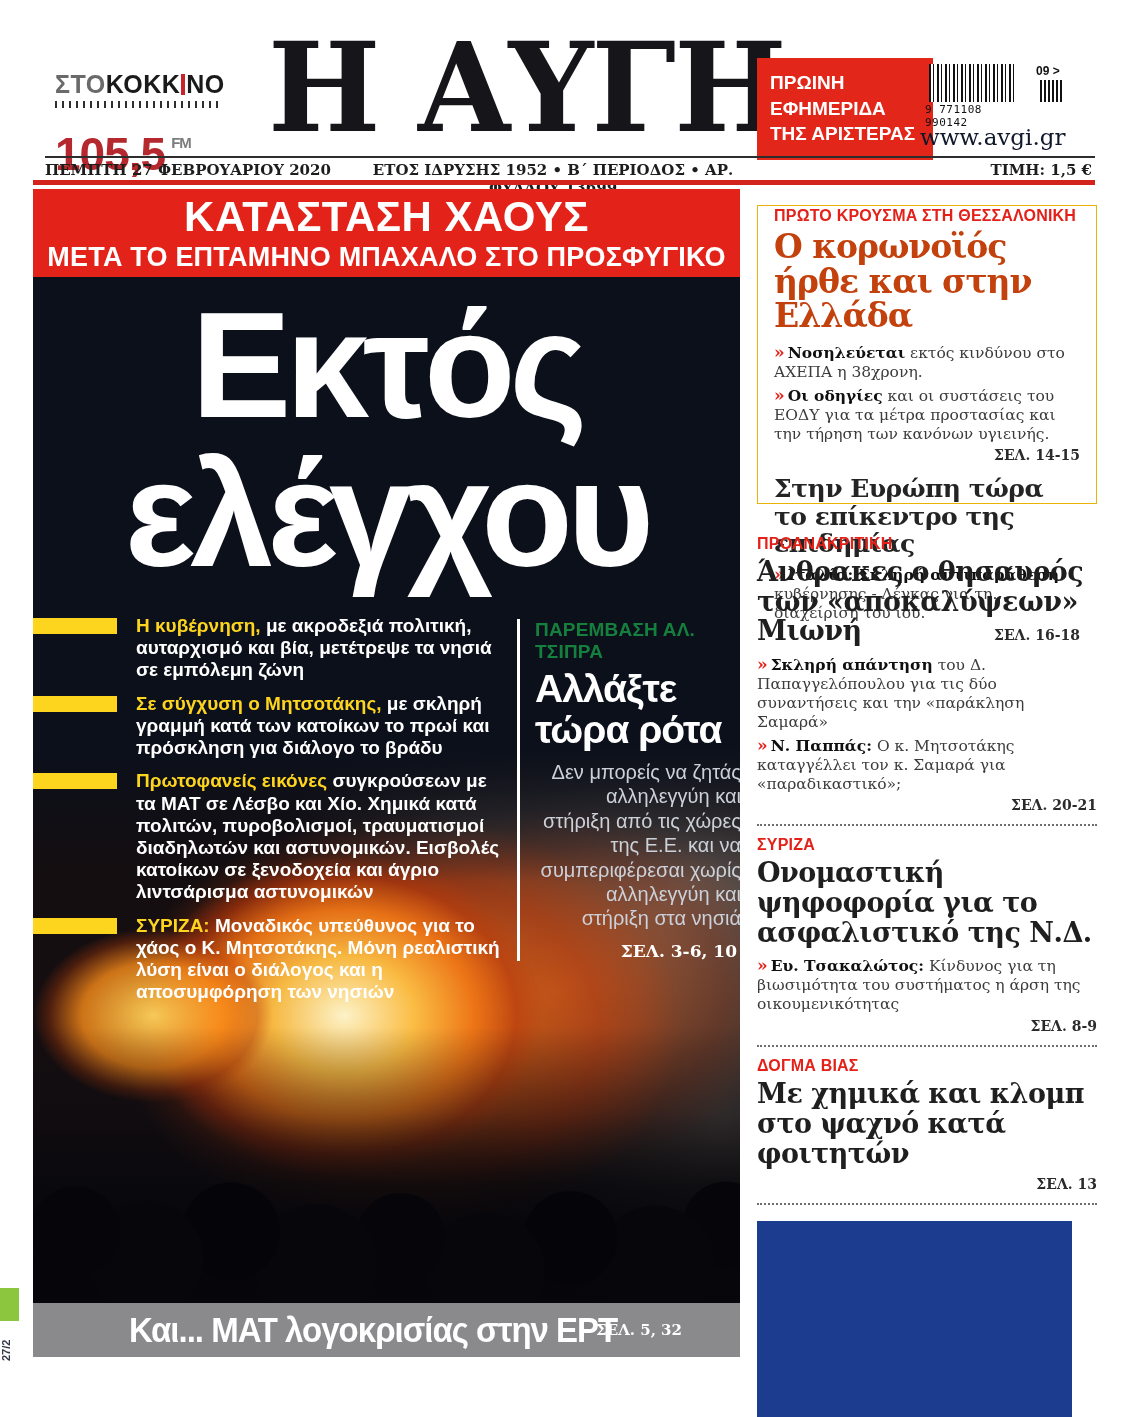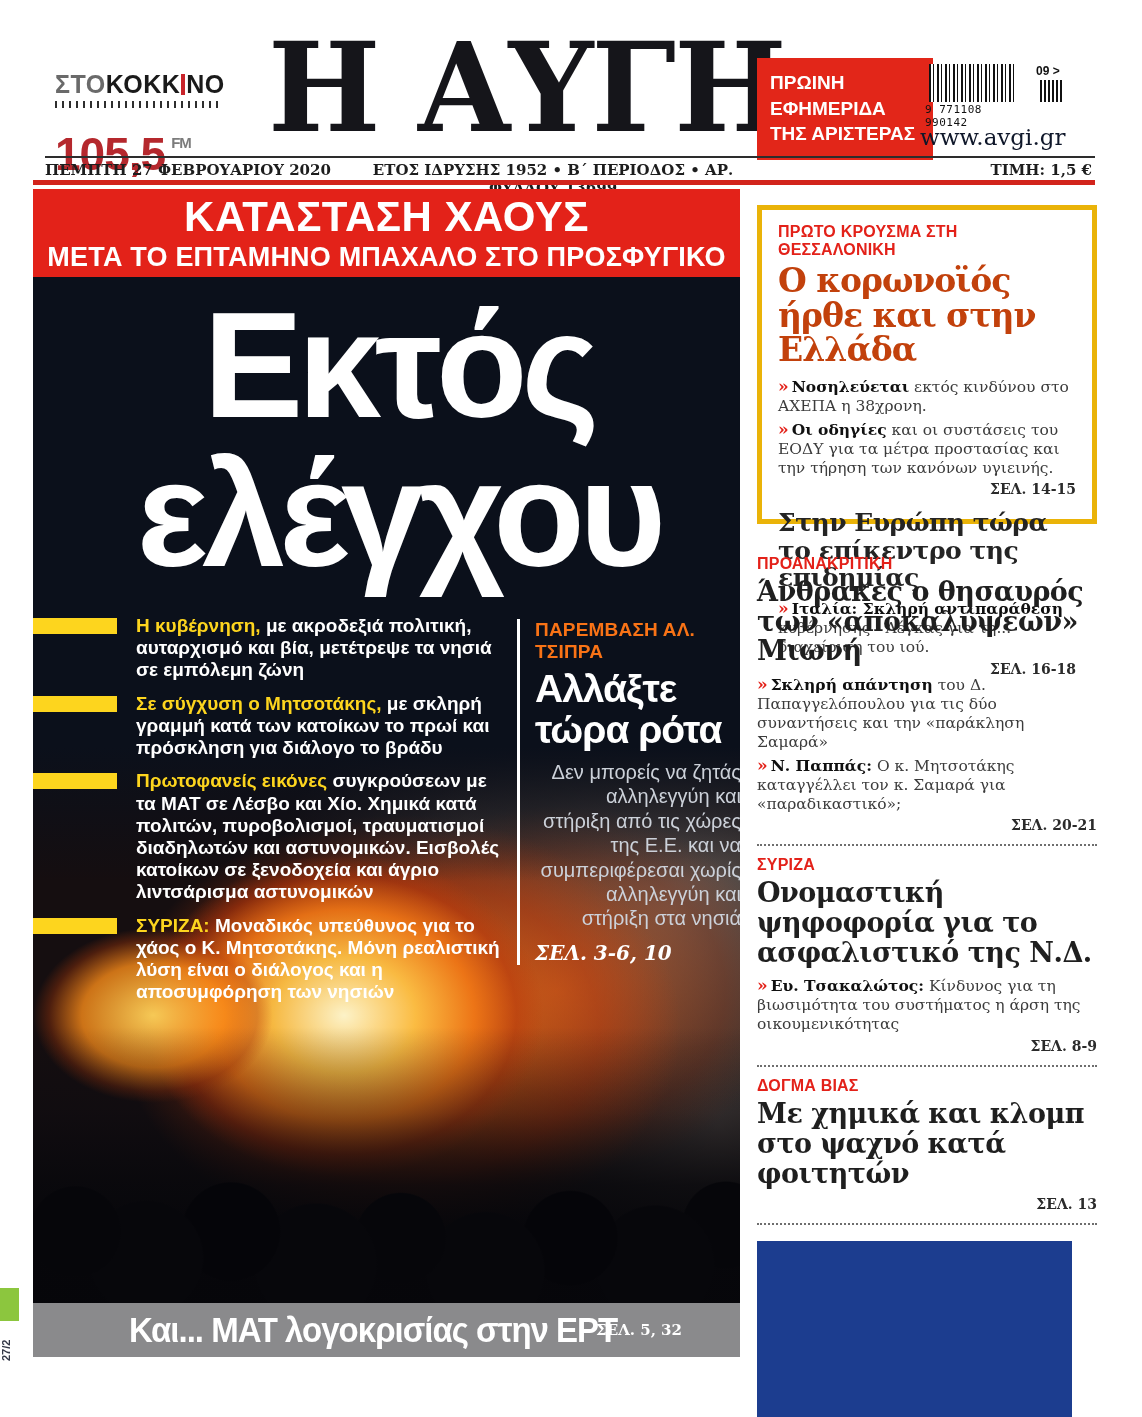--- a/index.html
+++ b/index.html
@@ -65,42 +65,42 @@
       radial-gradient(circle 58px at 16% 70%, #07070b 97%, transparent),
       radial-gradient(circle 50px at 28% 62%, #050509 97%, transparent),
       radial-gradient(circle 62px at 40% 72%, #07070b 97%, transparent),
       radial-gradient(circle 46px at 52% 64%, #06060a 97%, transparent),
       radial-gradient(circle 60px at 64% 74%, #07070b 97%, transparent),
       radial-gradient(circle 48px at 76% 64%, #050509 97%, transparent),
       radial-gradient(circle 60px at 88% 72%, #07070b 97%, transparent),
       radial-gradient(circle 44px at 98% 60%, #06060a 97%, transparent),
       linear-gradient(to top, rgba(6,6,10,.98) 0 34%, rgba(8,8,12,.88) 52%, rgba(10,10,16,.4) 74%, transparent 100%);}
   .lead-head{position:absolute;left:0;top:14px;width:707px;text-align:center;color:#fff;
-     font-size:150px;font-weight:bold;line-height:.99;letter-spacing:-6px;z-index:3;margin-left:12px;}
+     font-size:150px;font-weight:bold;line-height:.99;letter-spacing:-6px;z-index:3;}
   .bullets{position:absolute;left:0;top:338px;width:490px;z-index:3;}
   .bullet{position:relative;margin-bottom:11px;padding-left:103px;}
   .ybar{position:absolute;left:0;top:3px;width:84px;height:16px;background:#fdd51e;}
   .btext{font-size:19px;font-weight:bold;line-height:1.17;color:#ffffff;width:372px;}
   .btext .ylead{color:#fdd51e;}
   .midcol{position:absolute;left:484px;top:342px;width:206px;z-index:3;
      border-left:3px solid #ffffff;padding-left:15px;}
-  .mid-kicker{font-size:19px;font-weight:bold;color:#f97316;letter-spacing:.2px;}
+  .mid-kicker{font-size:19px;font-weight:bold;color:#15803d;letter-spacing:.2px;}
   .mid-head{font-size:39px;font-weight:bold;color:#fff;line-height:1.04;margin-top:6px;letter-spacing:-1px;}
   .mid-body{font-size:20px;color:#ccd1d9;line-height:1.22;margin-top:10px;text-align:right;}
-  .mid-page{font-family:"DejaVu Serif",serif;font-size:20px;font-weight:bold;color:#fff;
-     text-align:left;margin-top:10px;padding-right:4px;font-style:italic;}
+  .mid-page{font-family:"DejaVu Serif",serif;font-size:17px;font-weight:bold;color:#fff;
+     text-align:right;margin-top:10px;padding-right:4px;}
   .strip{position:absolute;left:0;bottom:0;width:707px;height:54px;background:rgba(148,148,151,.93);z-index:4;}
   .strip-text{position:absolute;left:96px;top:7px;font-size:33px;font-weight:bold;color:#fff;
      letter-spacing:-1px;transform:scaleY(1.08);transform-origin:left top;white-space:nowrap;}
   .strip-page{position:absolute;right:58px;top:18px;font-family:"DejaVu Serif",serif;
      font-size:15px;font-weight:bold;color:#fff;}
 
   
   .sidebar{left:757px;top:205px;width:340px;}
-  .box1{border:5px solid #eab308;padding:13px 16px 10px;height:286px;}
+  .box1{border:1px solid #eab308;padding:1px 16px 10px;height:286px;}
   .kicker{font-size:16px;font-weight:bold;color:#e32119;letter-spacing:.2px;}
   .serif{font-family:"DejaVu Serif",serif;}
   .h-gray{font-size:33px;font-weight:bold;color:#c2410c;line-height:1.05;margin:5px 0 8px;letter-spacing:-1px;}
   .h-dark{font-size:25px;font-weight:bold;color:#242424;line-height:1.1;margin:12px 0 6px;letter-spacing:-.5px;}
   .s-head{font-size:27px;font-weight:bold;color:#1f1f1f;line-height:1.1;margin:4px 0 8px;letter-spacing:-.5px;}
   .sb{font-size:15.5px;color:#3c3c3c;line-height:1.22;margin:3px 0;}
   .sb b{color:#101010;}
   .chev{color:#e32119;font-weight:bold;font-size:1.1em;margin-right:3px;}
   .chev::before{content:"»";}
   .pageref{font-size:14px;font-weight:bold;color:#2b2b2b;text-align:right;margin-top:4px;}

